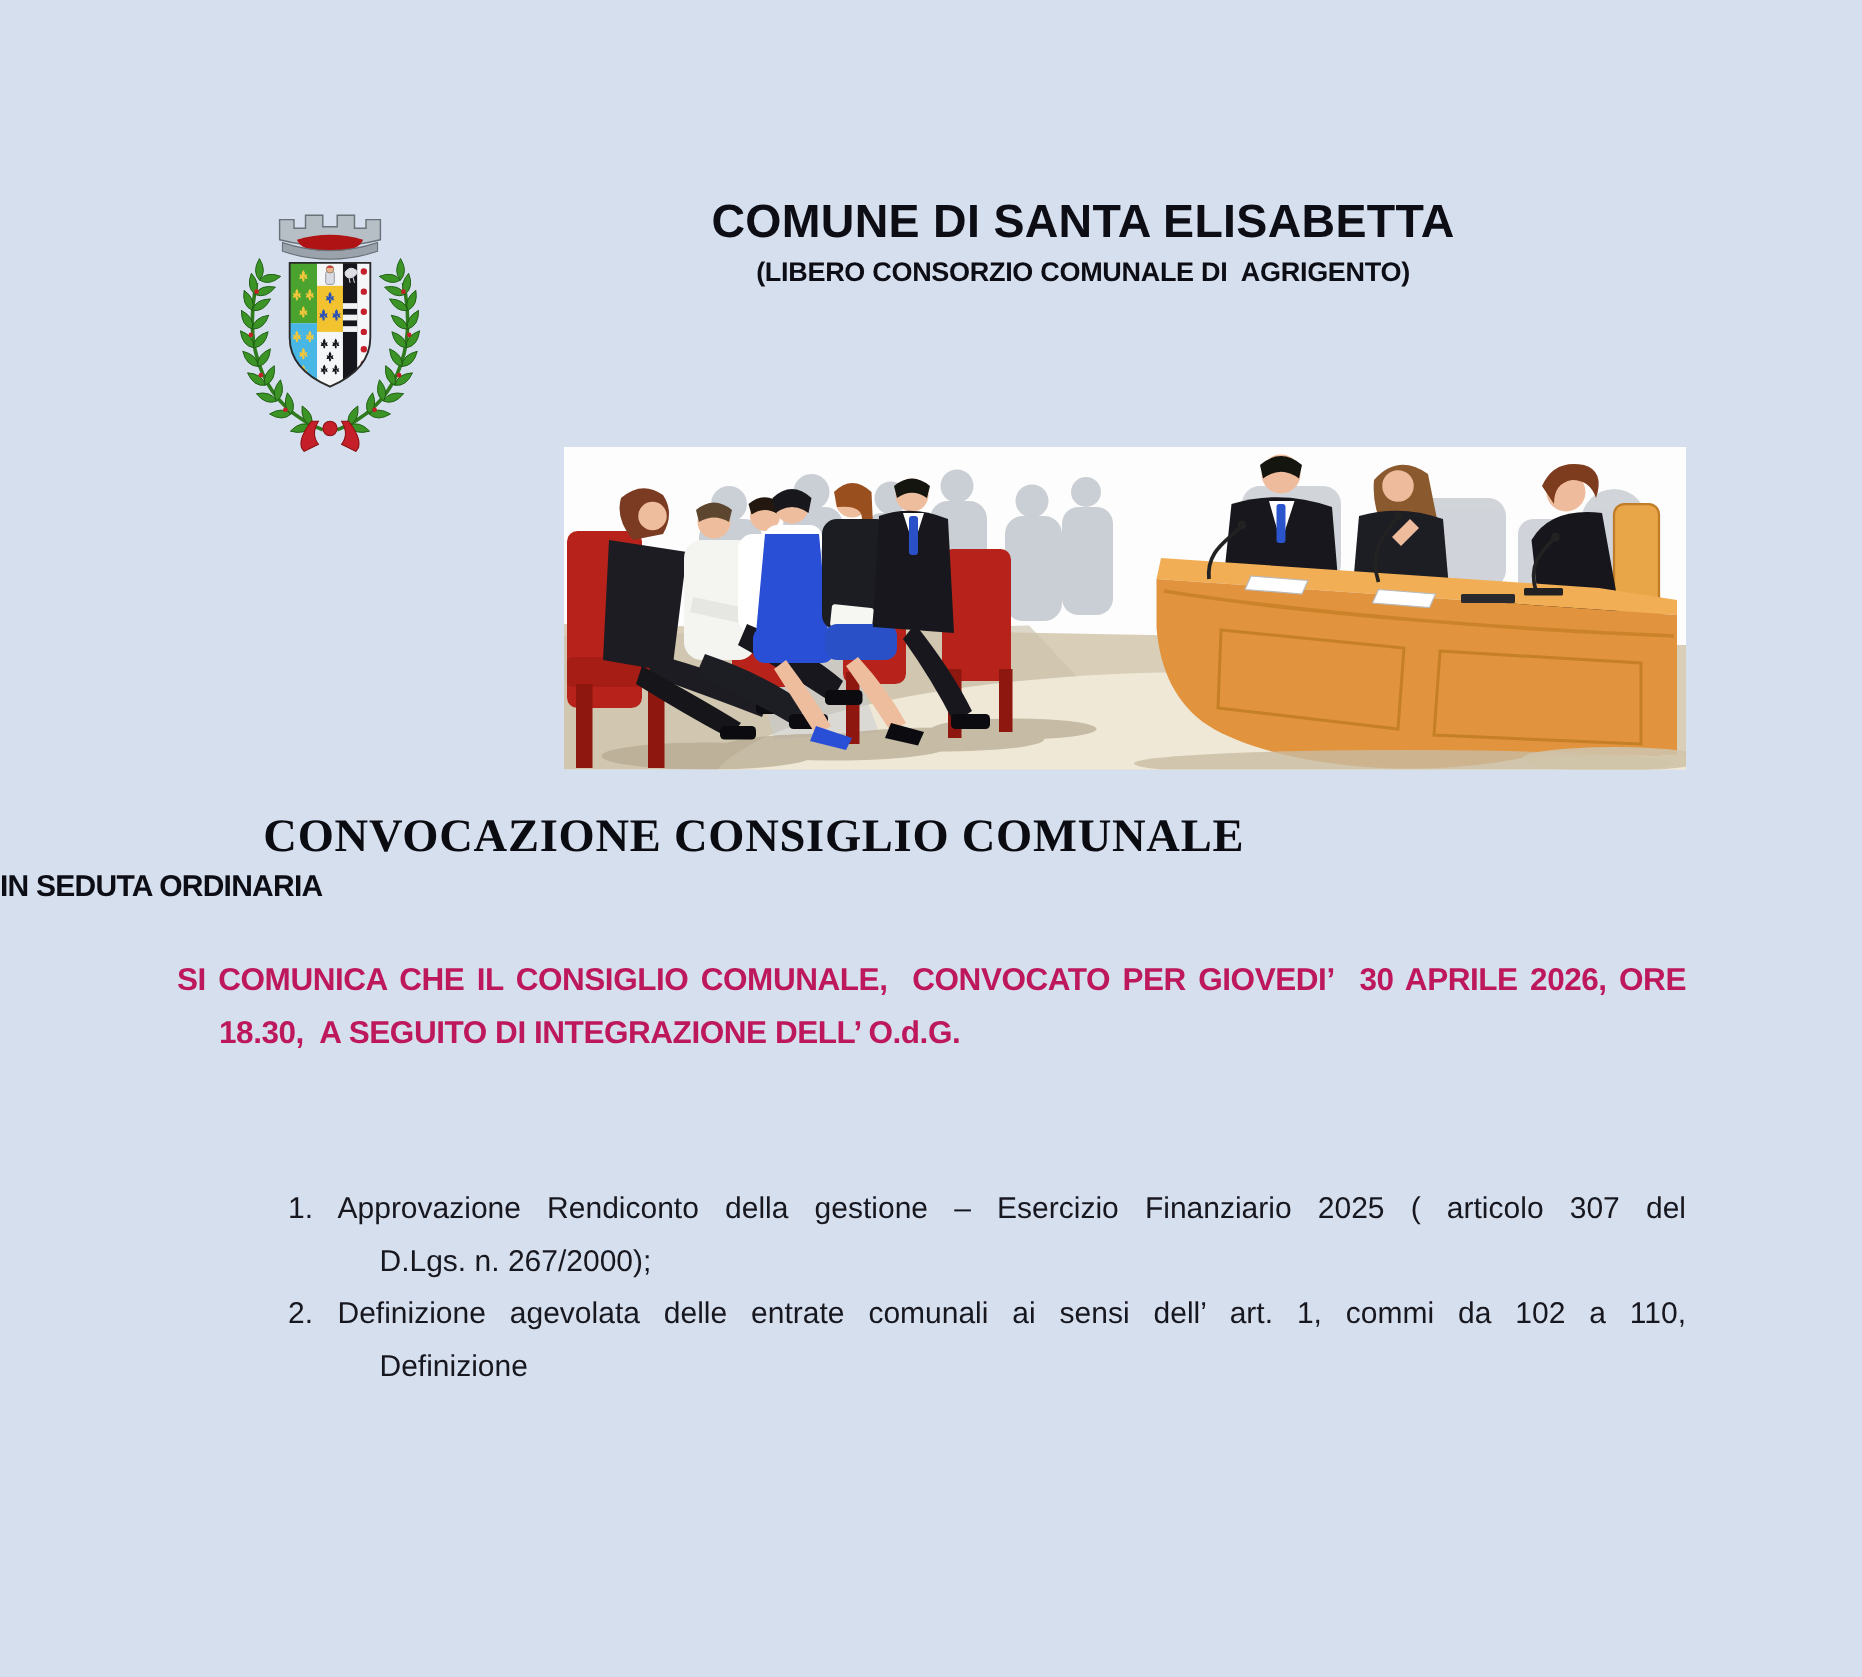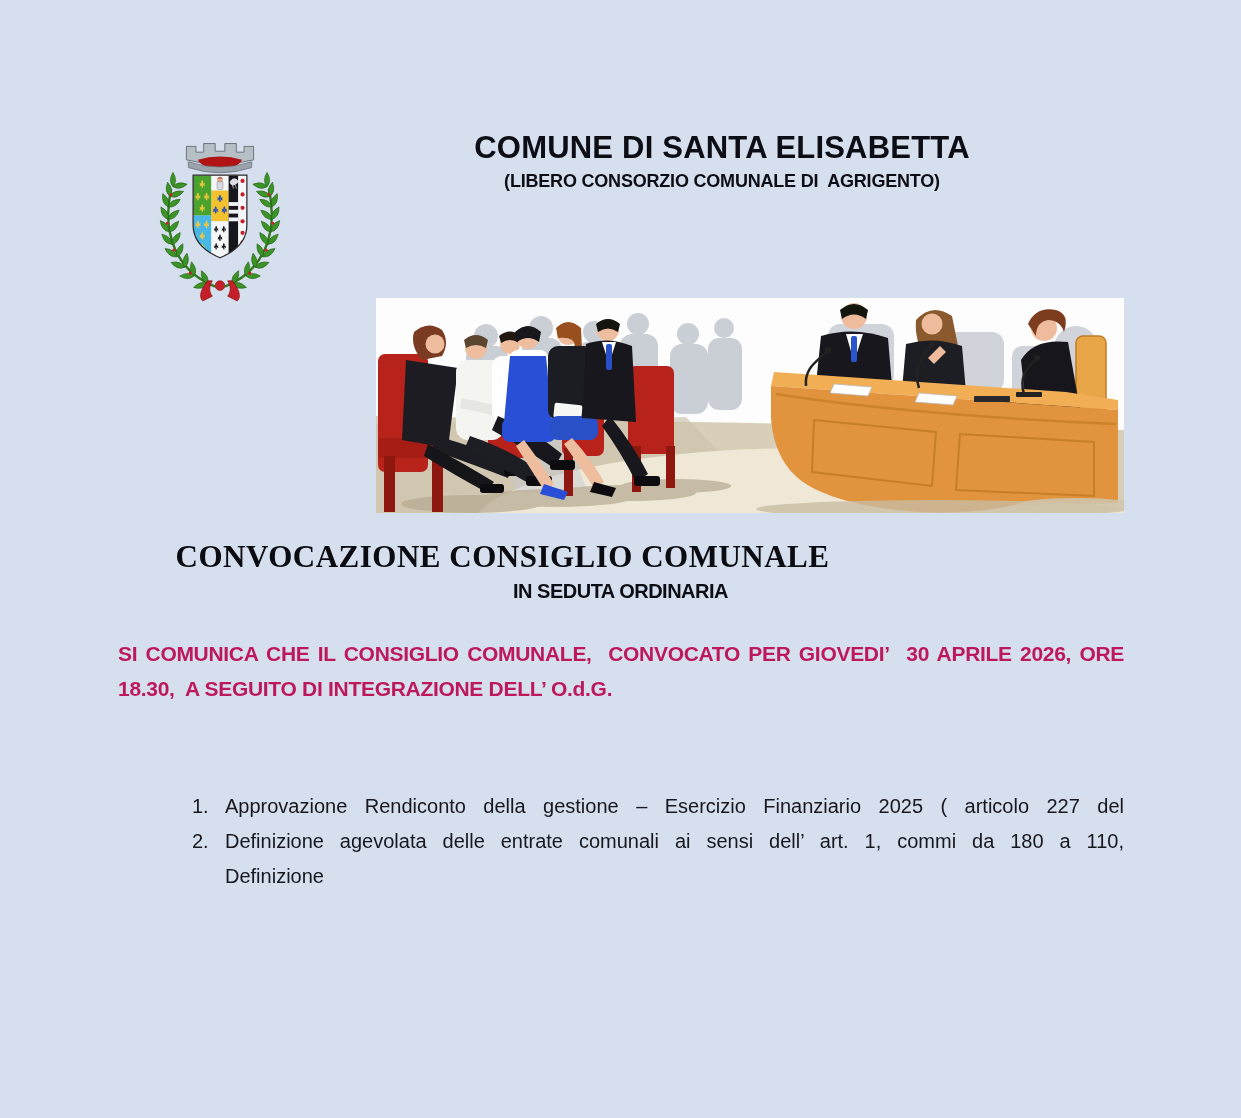--- a/index.html
+++ b/index.html
@@ -36,35 +36,35 @@
   
   .doc-title{
     left:0;top:538px;width:1005px;
     text-align:center;
     font-family:"Liberation Serif", serif;
     font-size:31px;font-weight:700;line-height:38px;
     color:#0b0b12;letter-spacing:0.5px;
   }
   .doc-subtitle{
     left:0;top:578px;width:1241px;
-    text-align:center;
+    text-align:left;
     font-size:20px;font-weight:700;line-height:26px;
     color:#0d0d15;letter-spacing:-0.5px;
   }
 
   
   .notice{
     left:118px;top:636px;width:1006px;
     font-size:21px;font-weight:700;line-height:35px;
     color:#be185d;letter-spacing:-0.3px;
   }
   .notice .line{min-height:35px;}
 
   .just{text-align:justify;text-align-last:justify;}
-  .lastline{text-align:right;text-align-last:left;}
+  .lastline{text-align:right;text-align-last:left;margin-left:28px;}
 
   
   .agenda-heading{
     left:118px;top:727px;
     font-size:21px;font-weight:700;line-height:30px;
     color:#0d0d15;letter-spacing:-0.3px;
   }
   .agenda{
     left:192px;top:789px;width:932px;
     font-size:20px;line-height:35px;color:#17171f;
@@ -353,25 +353,26 @@
   <div class="abs notice">
     <div class="line just">SI COMUNICA CHE IL CONSIGLIO COMUNALE,&nbsp; CONVOCATO PER GIOVEDI’&nbsp; 30 APRILE 2026, ORE</div>
     <div class="line lastline">18.30,&nbsp; A SEGUITO DI INTEGRAZIONE DELL’ O.d.G.</div>
   </div>
 
 
   <div class="abs agenda">
     <div class="agenda-item">
       <div class="agenda-num">1.</div>
       <div class="agenda-lines">
-        <div class="line just">Approvazione Rendiconto della gestione – Esercizio Finanziario 2025 ( articolo 227 del</div>
+        <div class="line just">Approvazione Rendiconto della gestione – Esercizio Finanziario 2025 ( articolo 307 del</div>
+        <div class="line lastline">D.Lgs. n. 267/2000);</div>
       </div>
     </div>
     <div class="agenda-item">
       <div class="agenda-num">2.</div>
       <div class="agenda-lines">
-        <div class="line just">Definizione agevolata delle entrate comunali ai sensi dell’ art. 1, commi da 180 a 110,</div>
+        <div class="line just">Definizione agevolata delle entrate comunali ai sensi dell’ art. 1, commi da 102 a 110,</div>
         <div class="line lastline">Definizione</div>
       </div>
     </div>
   </div>
 
 </div>
 
 </body></html>

